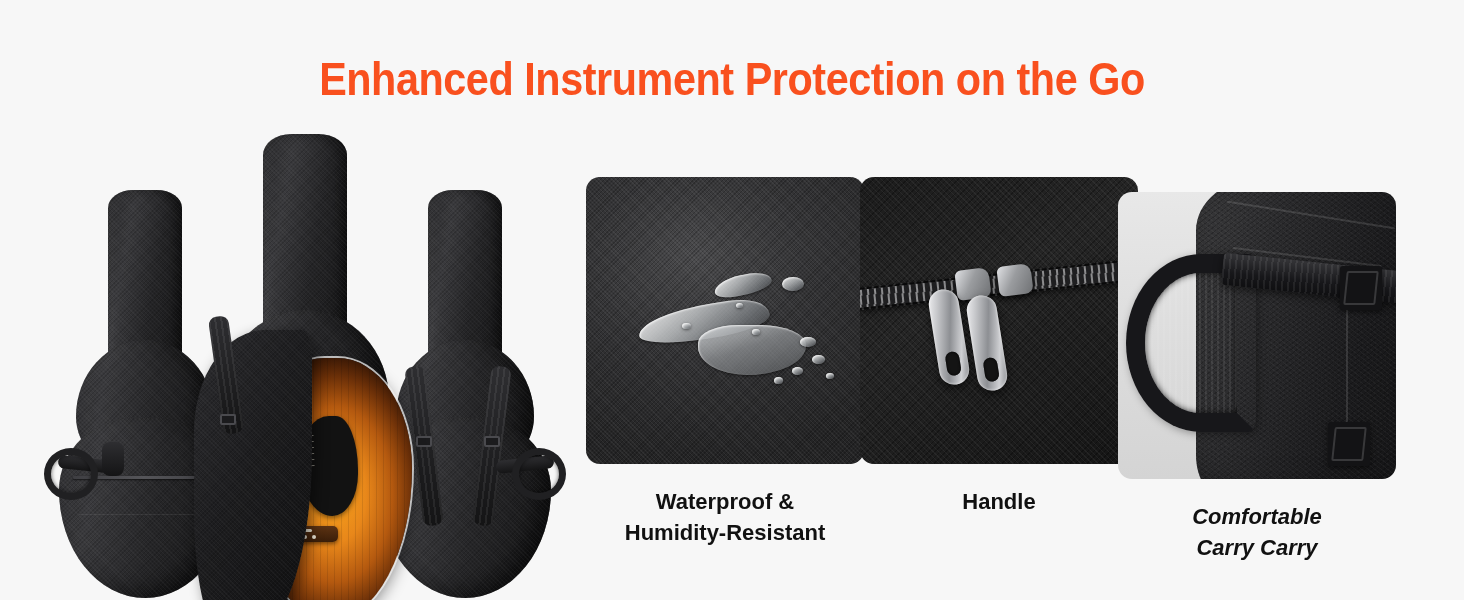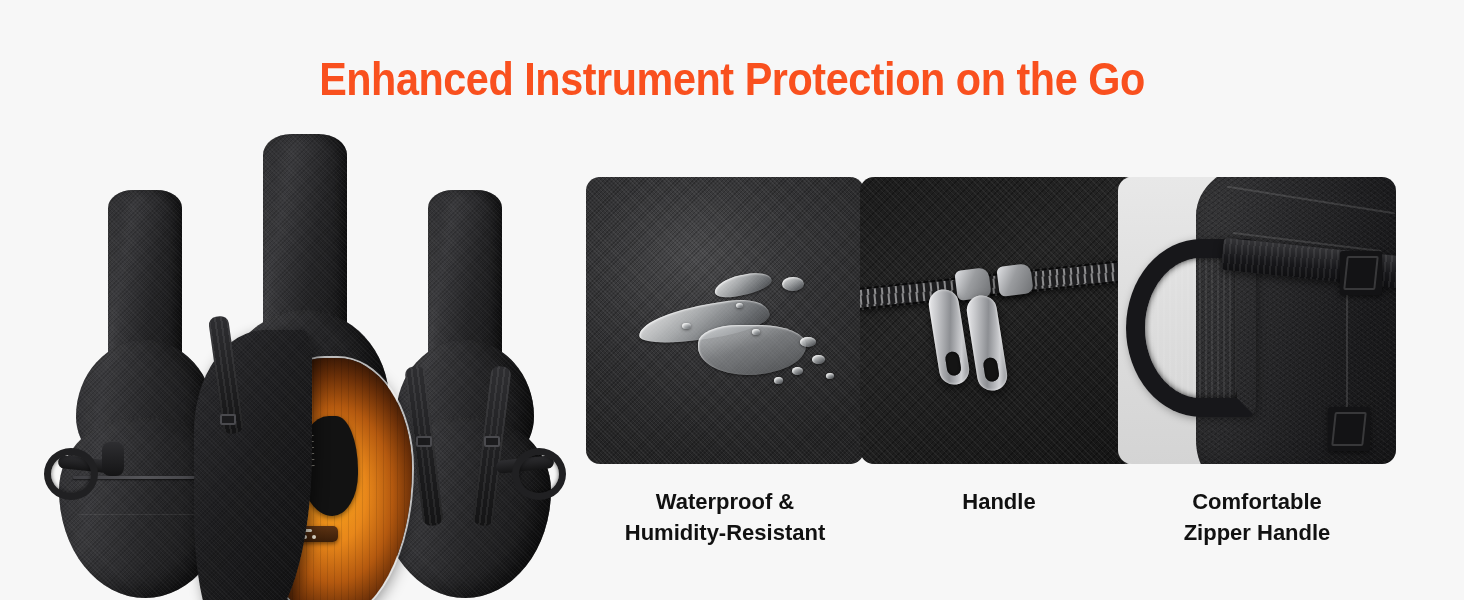--- a/index.html
+++ b/index.html
@@ -429,36 +429,36 @@
       <div class="zip-head" style="left:96px; top:92px;"></div>
       <div class="zip-head" style="left:138px; top:88px;"></div>
       <div class="zip-pull" style="left:74px; top:112px;"></div>
       <div class="zip-pull" style="left:112px; top:118px;"></div>
     </div>
     <div class="caption">
       <div>Handle</div>
     </div>
   </div>
 
-  <div class="feature" style="left:1118px; top:177px;">
+  <div class="feature" style="left:1118px; top:192px;font-style:italic;">
     <div class="thumb" id="thumb-handle">
       <div id="handle-bag">
         <div class="weave"></div>
         <div class="seam-line" style="left:30px; top:36px; width:170px; height:2px; transform:rotate(9deg);"></div>
         <div class="seam-line" style="left:36px; top:78px; width:150px; height:2px; transform:rotate(7deg);"></div>
         <div class="seam-line" style="left:150px; top:130px; width:2px; height:150px;"></div>
       </div>
       <div id="handle-loop">
         <div class="web-rib"></div>
       </div>
       <div id="handle-strap-over">
         <div class="web-rib"></div>
       </div>
       <div class="handle-tab" style="left:222px; top:74px;"></div>
       <div class="handle-tab" style="left:210px; top:230px;"></div>
     </div>
     <div class="caption">
       <div>Comfortable</div>
-      <div>Zipper Handle</div>
+      <div>Carry Carry</div>
     </div>
   </div>
 
 </div>
 
 </body></html>

